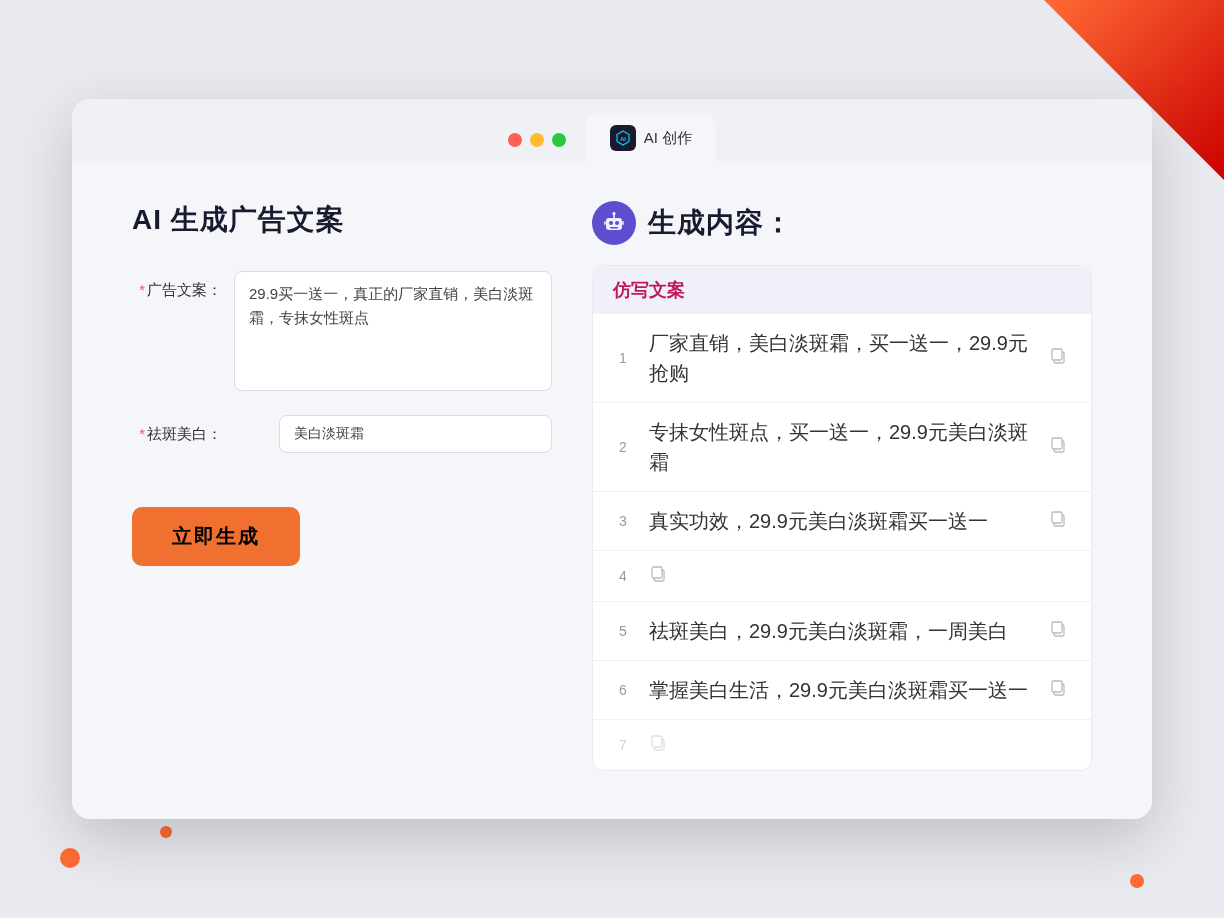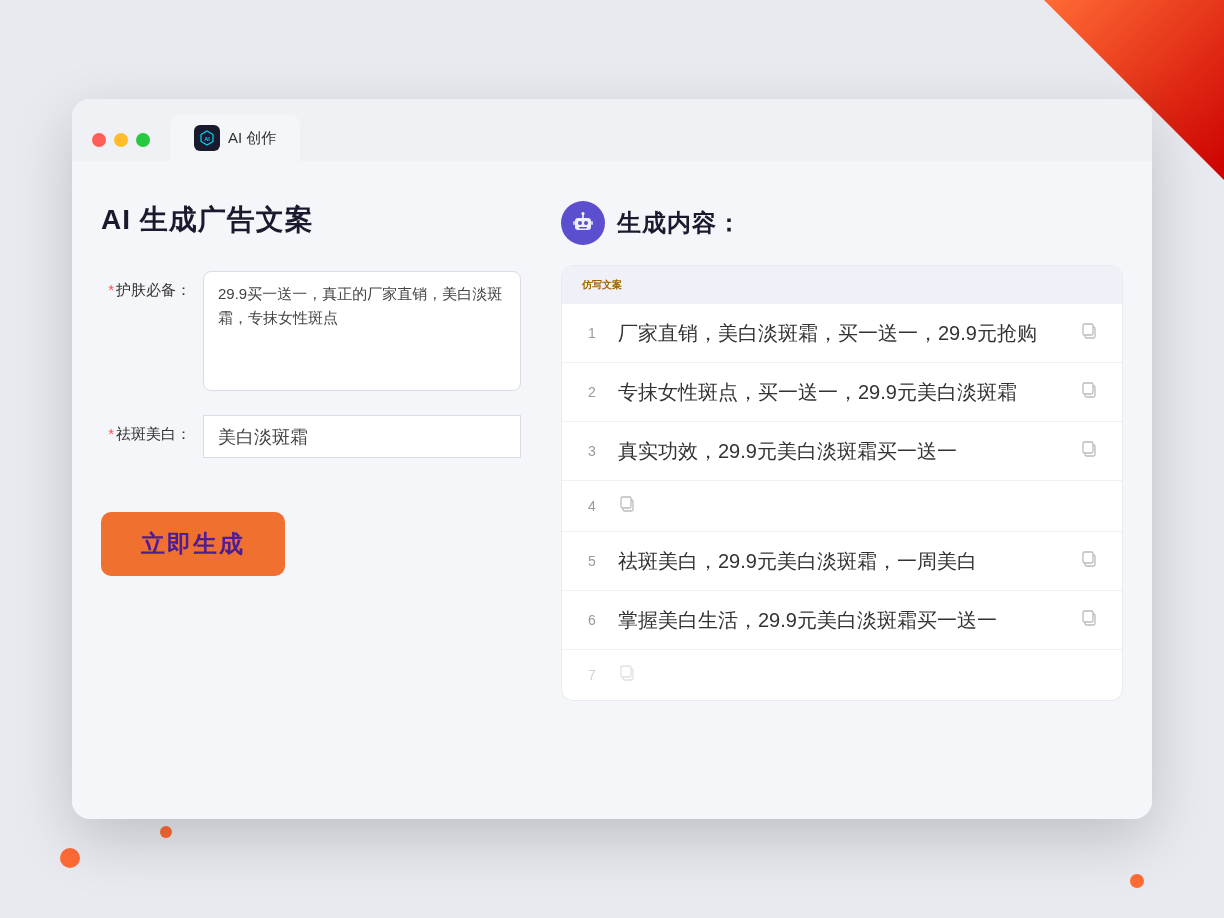--- a/index.html
+++ b/index.html
@@ -70,20 +70,21 @@
     }
 
     
     .title-bar {
       background: #f0f1f5;
       padding: 16px 20px 0 20px;
       display: flex;
       align-items: flex-end;
       gap: 0;
       border-radius: 18px 18px 0 0;
+      justify-content: center;
     }
 
     .window-controls {
       display: flex;
       align-items: center;
       gap: 8px;
       margin-right: 20px;
       padding-bottom: 14px;
     }
     .control-btn {
@@ -120,21 +121,21 @@
       justify-content: center;
       font-size: 10px;
       font-weight: bold;
       color: #00d4ff;
       position: relative;
     }
 
     
     .main-content {
       background: #f5f6fa;
-      padding: 40px 29px;
+      padding: 40px 60px;
       display: flex;
       gap: 40px;
       min-height: 650px;
     }
 
     
     .left-panel {
       flex: 0 0 420px;
     }
 
@@ -162,51 +163,52 @@
     }
 
     .form-label .required {
       color: #ff4d4f;
       margin-right: 2px;
     }
 
     .form-input {
       flex: 1;
       border: 1.5px solid #d9dce6;
-      border-radius: 0;
+      border-radius: 8px;
       padding: 10px 14px;
-      font-size: 18px;
+      font-size: 14px;
       color: #444;
       background: #fff;
       outline: none;
       font-family: inherit;
+      margin-left: 45px;
     }
 
     .form-textarea {
       flex: 1;
       border: 1.5px solid #d9dce6;
       border-radius: 8px;
       padding: 10px 14px;
       font-size: 15px;
       color: #444;
       background: #fff;
       outline: none;
       resize: none;
       height: 120px;
       font-family: inherit;
       line-height: 1.6;
     }
 
     .generate-btn {
       background: #f07030;
-      color: #4c1d95;
+      color: #000000;
       border: none;
       border-radius: 10px;
       padding: 16px 40px;
-      font-size: 24px;
+      font-size: 20px;
       font-weight: 600;
       cursor: pointer;
       margin-top: 30px;
       letter-spacing: 2px;
       font-family: inherit;
     }
 
     
     .right-panel {
       flex: 1;
@@ -225,40 +227,40 @@
       height: 44px;
       background: #5b4fcf;
       border-radius: 50%;
       display: flex;
       align-items: center;
       justify-content: center;
       flex-shrink: 0;
     }
 
     .result-title {
-      font-size: 24px;
+      font-size: 28px;
       font-weight: 600;
       color: #1a1a2e;
       letter-spacing: 1px;
     }
 
     
     .results-table {
       background: #fff;
       border-radius: 12px;
       overflow: hidden;
       border: 1px solid #e8eaef;
     }
 
     .table-header {
       background: #f0f1f8;
       padding: 12px 20px;
-      font-size: 10px;
+      font-size: 18px;
       font-weight: 600;
-      color: #a16207;
+      color: #be185d;
     }
 
     .table-row {
       display: flex;
       align-items: center;
       padding: 14px 20px;
       border-bottom: 1px solid #f0f1f5;
       gap: 16px;
     }
 
@@ -320,21 +322,21 @@
   </div>
 
   <div class="main-content">
 
     <div class="left-panel">
       <h1 class="page-title">AI 生成广告文案</h1>
 
       
       <div class="form-group">
         <label class="form-label">
-          <span class="required">*</span><span>护肤必备：</span>
+          <span class="required">*</span><span>广告文案：</span>
         </label>
         <textarea class="form-textarea" placeholder="29.9买一送一，真正的厂家直销，美白淡斑霜，专抹女性斑点" style="">29.9买一送一，真正的厂家直销，美白淡斑霜，专抹女性斑点</textarea>
       </div>
 
       
       <div class="form-group">
         <label class="form-label">
           <span class="required">*</span><span>祛斑美白：</span>
         </label>
         <input type="text" class="form-input" value="美白淡斑霜" style="">

